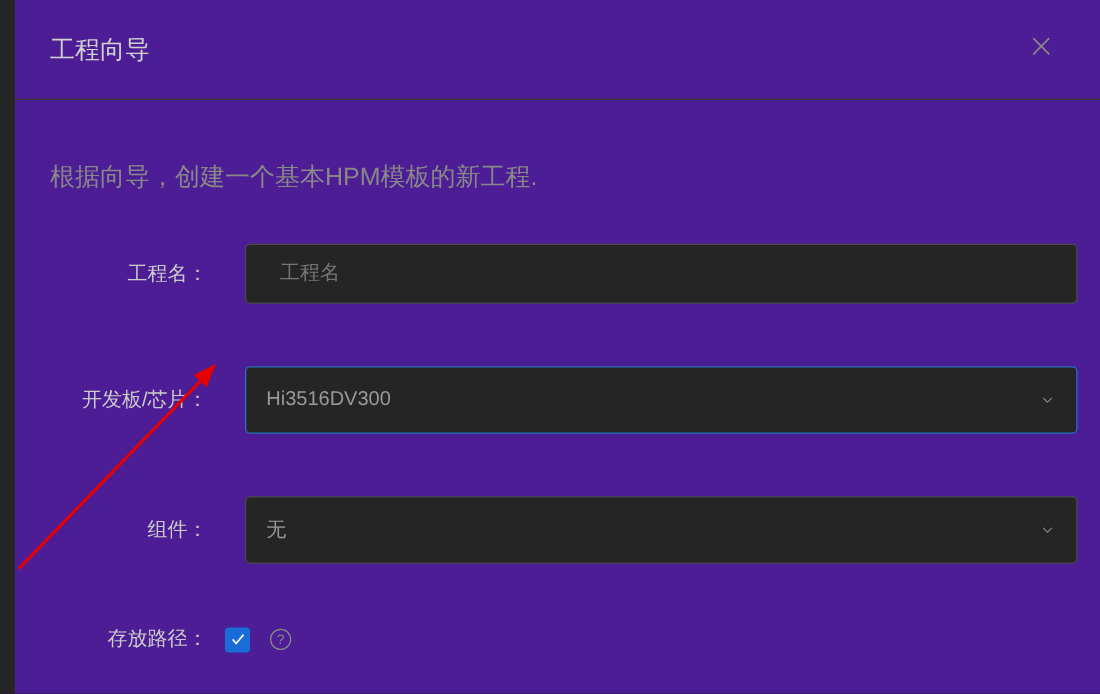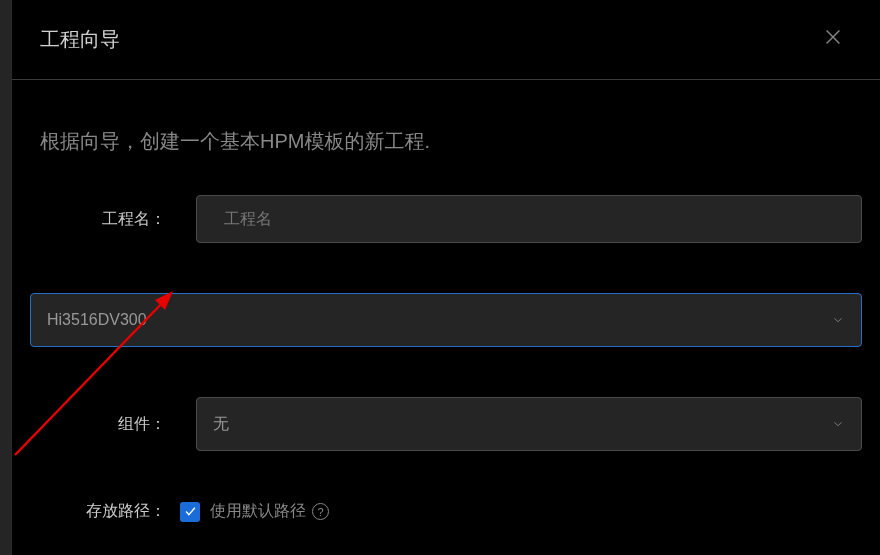--- a/index.html
+++ b/index.html
@@ -24,21 +24,21 @@
       height: 555px;
       background: #252525;
       border-right: 1px solid #2a2a2a;
     }
     .modal {
       position: absolute;
       left: 12px;
       top: 0;
       right: 0;
       bottom: 0;
-      background: #000000;
+      background: #4c1d95;
     }
     .modal-header {
       height: 80px;
       border-bottom: 1px solid #3a3a3a;
       display: flex;
       align-items: center;
       justify-content: space-between;
       padding: 0 28px 0 28px;
     }
     .modal-title {
@@ -193,20 +193,21 @@
 
   <div class="modal-body">
     <div class="description">根据向导，创建一个基本HPM模板的新工程.</div>
 
     <div class="form-row">
       <div class="form-label">工程名：</div>
       <input type="text" class="form-input" placeholder="工程名" style="">
     </div>
 
     <div class="form-row">
+      <div class="form-label">开发板/芯片：</div>
       <div class="form-select focused">
         <span>Hi3516DV300</span>
         <span class="chevron">
           <svg viewBox="0 0 24 24">
               <polyline points="6 9 12 15 18 9"></polyline>
             </svg>
         </span>
       </div>
     </div>
 
@@ -223,21 +224,20 @@
     </div>
 
     <div class="form-path-row">
       <div class="form-label">存放路径：</div>
       <div class="checkbox">
         <svg viewBox="0 0 24 24">
             <polyline points="4 12 9 18 20 5"></polyline>
           </svg>
       </div>
       <div class="checkbox-label">
-        <span>使用默认路径</span>
         <span class="help-icon">?</span>
       </div>
     </div>
   </div>
 </div>
 
 <div class="arrow-annotation">
   <svg viewBox="0 0 180 175">
     <line x1="10" y1="170" x2="163" y2="12" stroke="#e60000" stroke-width="2.5"></line>
     <polygon points="168,6 150,15 160,25" fill="#e60000"></polygon>

